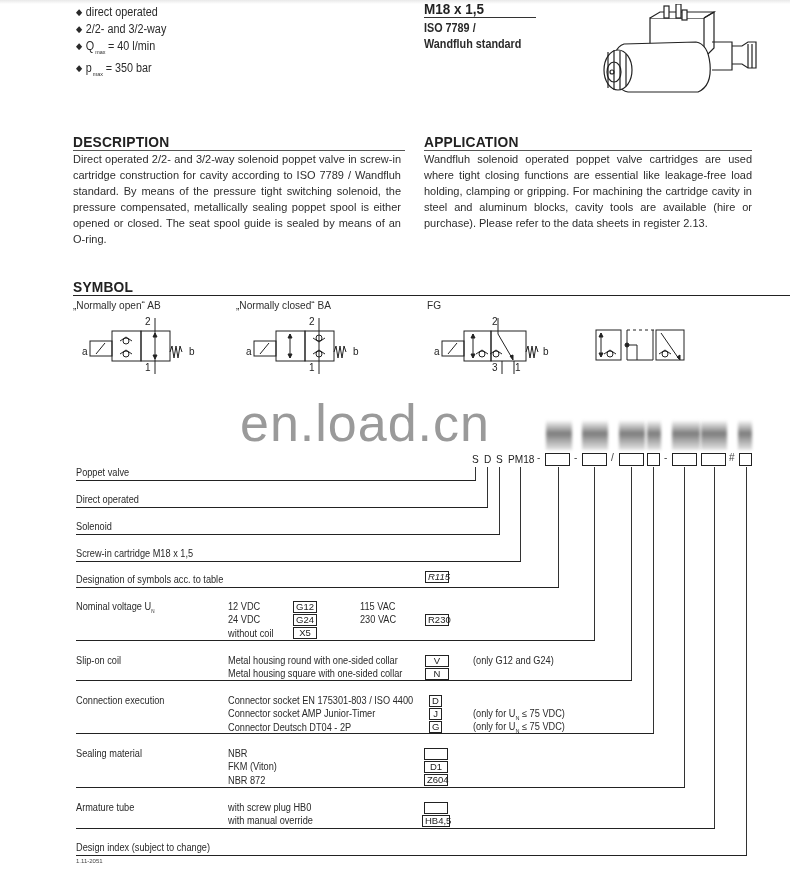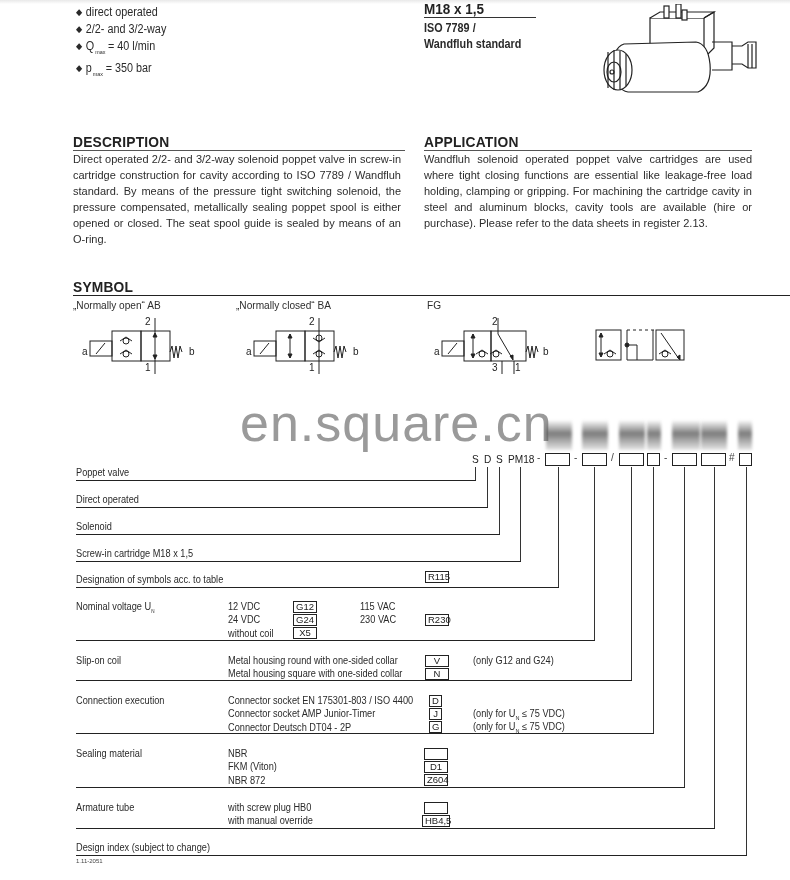--- a/index.html
+++ b/index.html
@@ -159,21 +159,21 @@
   <path d="M32 3 v30 h26 v-30"></path>
   <circle cx="32" cy="18" r="2" fill="#222"></circle>
     <path d="M32 18 h10 v15"></path>
   <rect x="61" y="3" width="28" height="30"></rect>
   <line x1="66" y1="6" x2="84" y2="32"></line>
     <path d="M82 30 l3 3 l0 -5 z" fill="#222"></path>
   <path d="M64 27 l6 -4 l6 4"></path>
     <circle cx="70" cy="27" r="3"></circle>
 </svg>
 
-<div class="abs wm">en.square.cn</div>
+<div class="abs wm">en.load.cn</div>
 <div class="abs blur" style="left:546px;width:26px;"></div>
 <div class="abs blur" style="left:582px;width:26px;"></div>
 <div class="abs blur" style="left:619px;width:26px;"></div>
 <div class="abs blur" style="left:647px;width:14px;"></div>
 <div class="abs blur" style="left:672px;width:28px;"></div>
 <div class="abs blur" style="left:701px;width:26px;"></div>
 <div class="abs blur" style="left:738px;width:14px;"></div>
 
 <div class="abs code" style="left:472px;">S</div>
 <div class="abs code" style="left:484px;">D</div>
@@ -221,21 +221,21 @@
   <div>24 VDC</div>
   <div>without coil</div>
 </div>
 <div class="abs chip" style="left:293px;top:601px;width:18px;">G12</div>
 <div class="abs chip" style="left:293px;top:614px;width:18px;">G24</div>
 <div class="abs chip" style="left:293px;top:627px;width:18px;">X5</div>
 <div class="abs opt" style="left:360px;top:600px;">
   <div>115 VAC</div>
   <div>230 VAC</div>
 </div>
-<div class="abs chip" style="left:425px;top:571px;width:18px;">R115</div>
+<div class="abs chip" style="left:425px;top:571px;width:18px;font-style:italic;">R115</div>
 <div class="abs chip" style="left:425px;top:614px;width:18px;">R230</div>
 <div class="abs hline" style="left:76px;top:640px;width:519px;"></div>
 
 <div class="abs rowlabel" style="top:655px;">Slip-on coil</div>
 <div class="abs opt" style="left:228px;top:654px;">
   <div>Metal housing round with one-sided collar</div>
   <div>Metal housing square with one-sided collar</div>
 </div>
 <div class="abs chip" style="left:425px;top:655px;width:18px;">V</div>
 <div class="abs chip" style="left:425px;top:668px;width:18px;">N</div>

